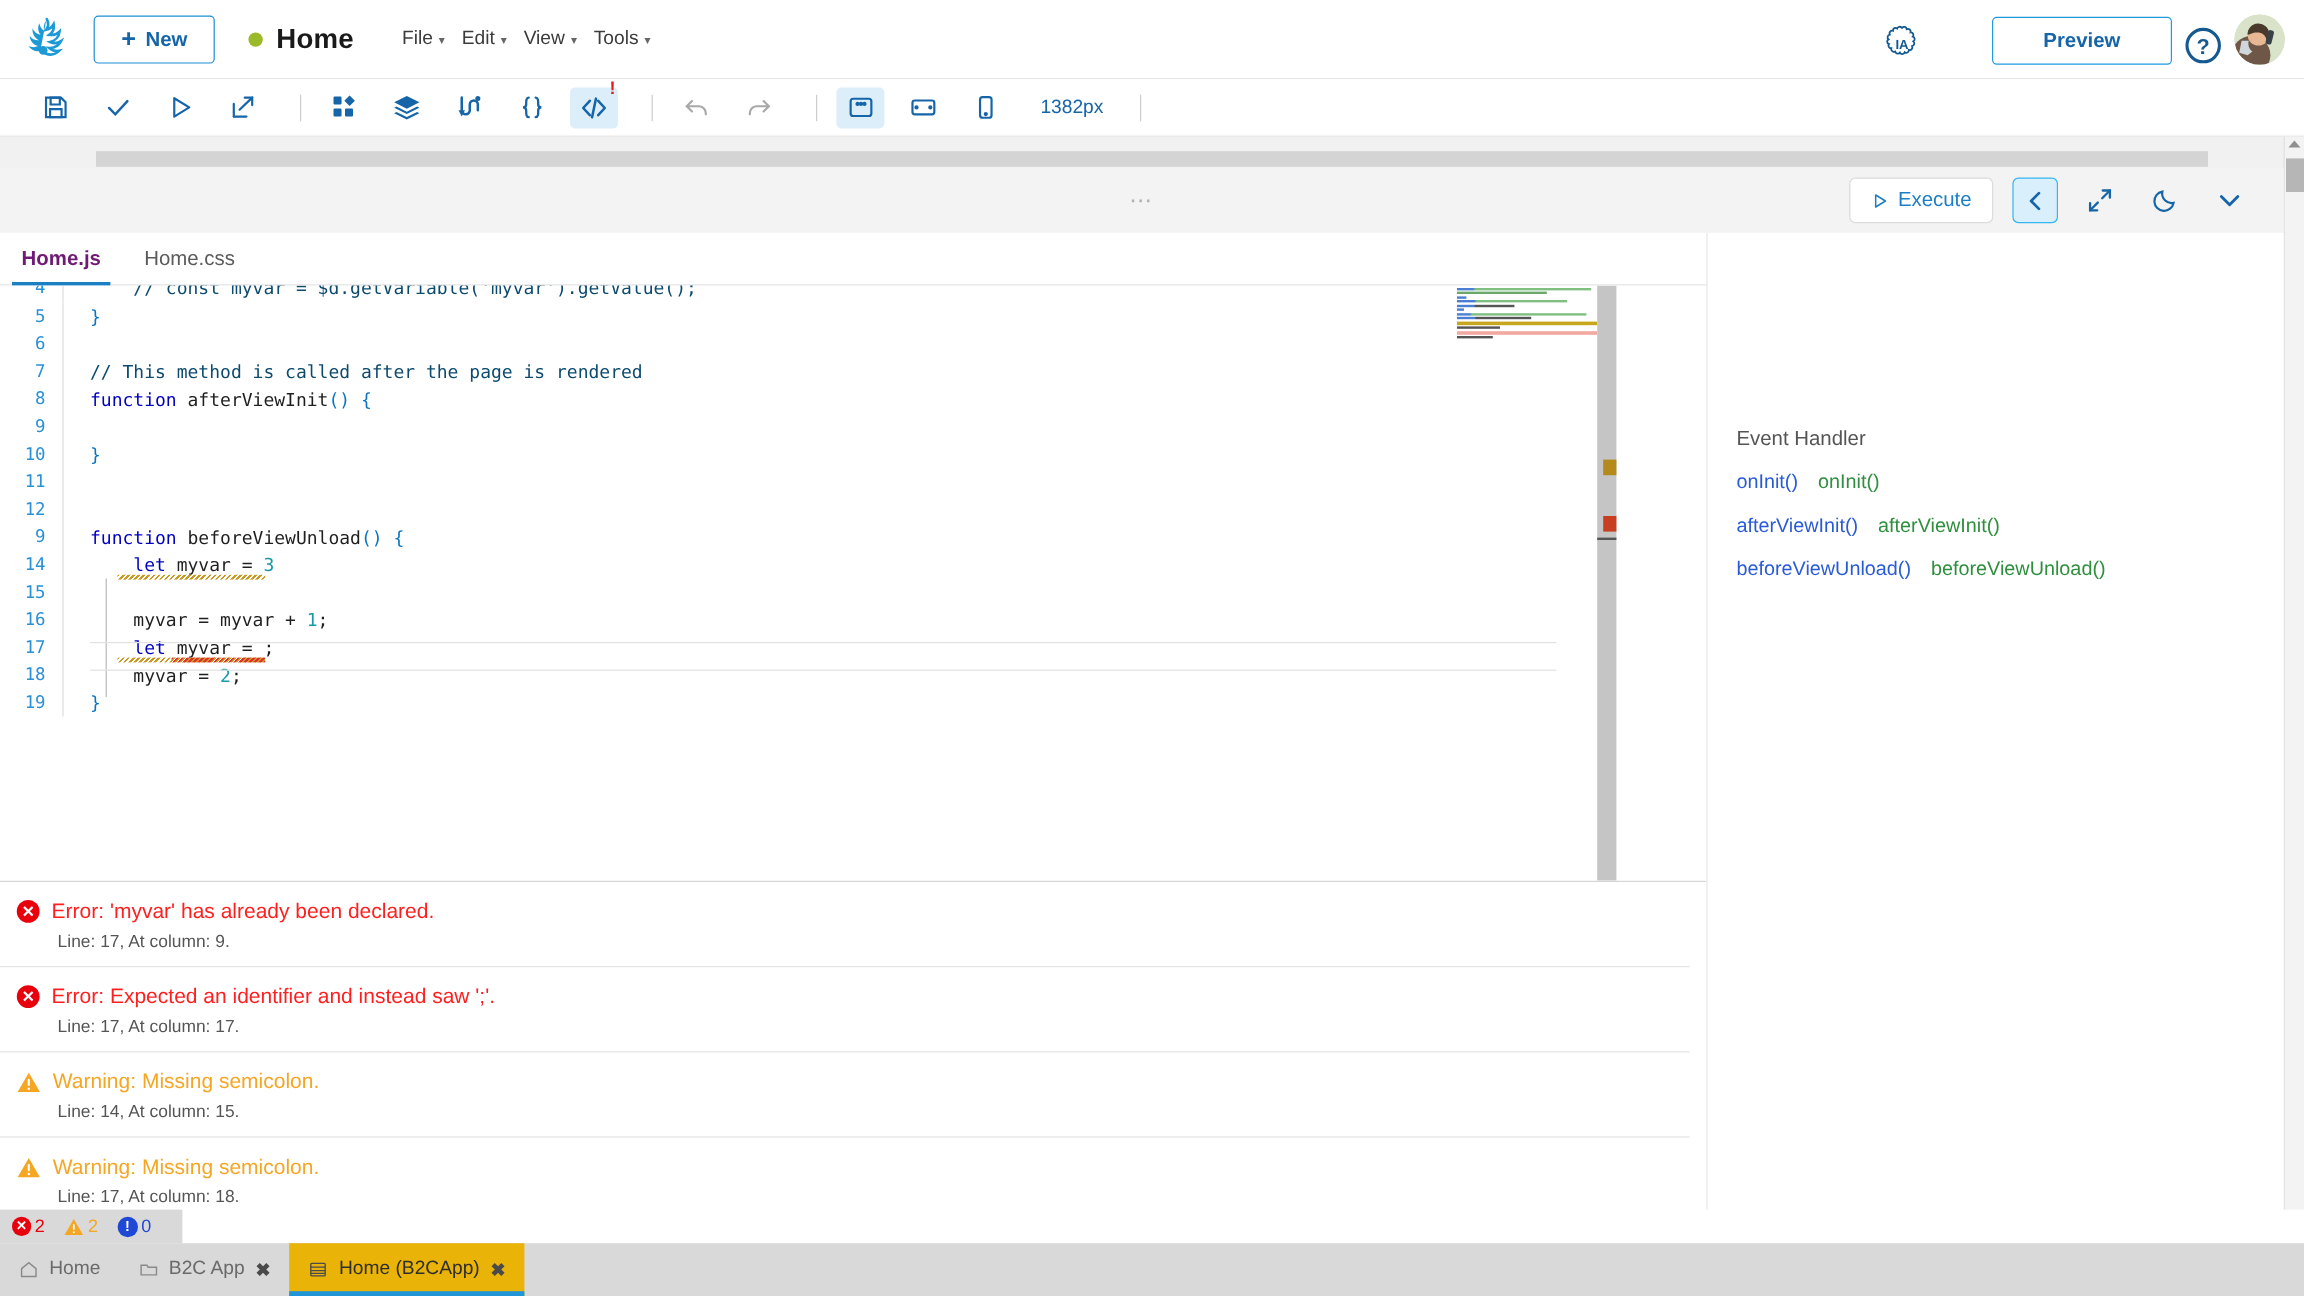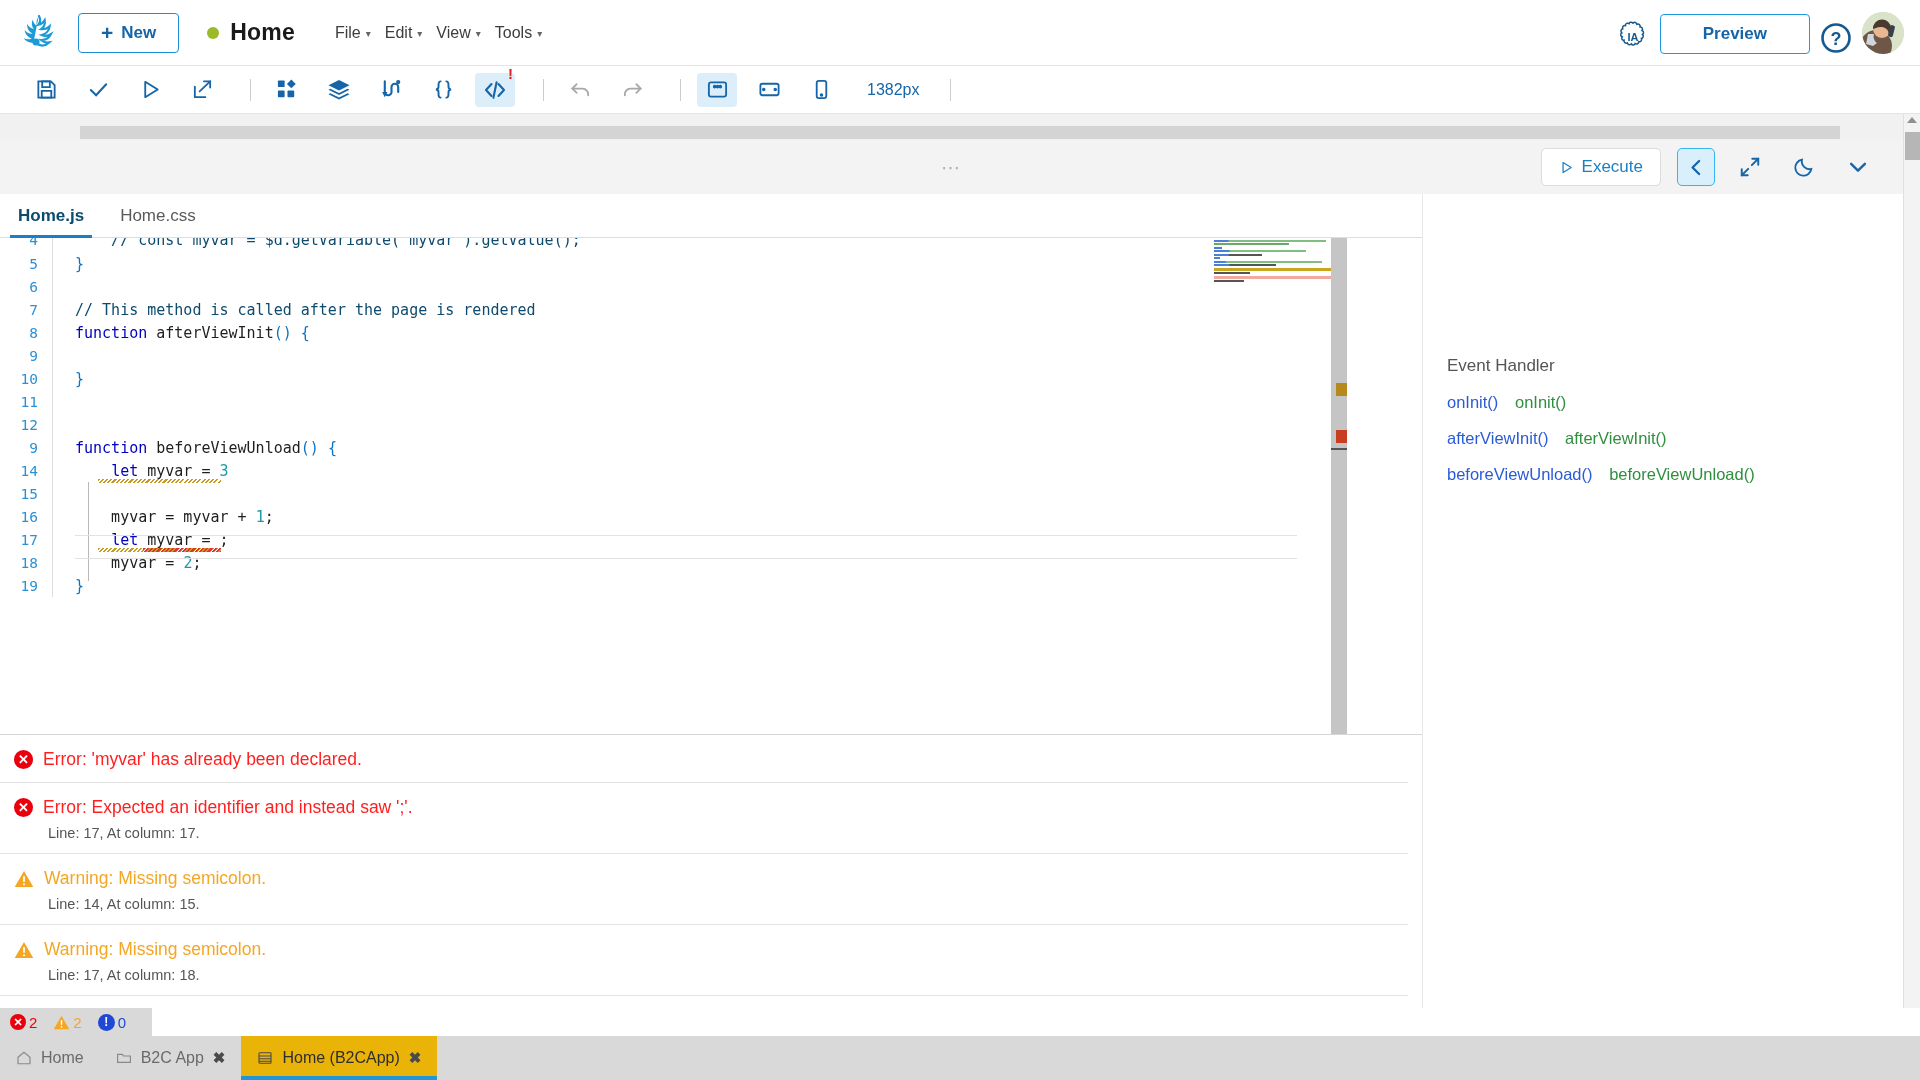--- a/index.html
+++ b/index.html
@@ -31,21 +31,21 @@
   .page-title { font-size: 23px; font-weight: bold; color: #1a1a1a; letter-spacing: .2px; }
   .menus { display: flex; align-items: center; margin-left: 40px; gap: 14px; }
   .menu-item {
     font-size: 16px; color: #3c3c3c; display: flex; align-items: center; gap: 5px; cursor: pointer;
   }
   .caret { font-size: 10px; color: #666; transform: translateY(1px); }
   .hdr-right { margin-left: auto; display: flex; align-items: flex-end; gap: 10px; padding-right: 16px; }
   .ia-badge { width: 34px; height: 34px; cursor: pointer; }
   .preview-btn {
     height: 40px; padding: 0 42px; border: 1px solid #1e9ae0; border-radius: 4px;
-    background: #fff; color: #1565a8; font-size: 17px; font-weight: bold; cursor: pointer;
+    background: #fff; color: #1565a8; font-size: 17px; font-weight: bold; cursor: pointer; margin-left: 48px;
   }
   .help-icon { width: 32px; height: 32px; cursor: pointer; }
   .avatar {
     width: 42px; height: 42px; border-radius: 50%; overflow: hidden; cursor: pointer;
     background: #cfd9c0; position: relative;
   }
 
   
   .toolbar {
     position: absolute; top: 66px; left: 0; width: 1920px; height: 48px;
@@ -99,21 +99,21 @@
   .pb-icon.active { background: #d9effc; border: 1px solid #35b5ef; }
 
   
   .file-tabs {
     position: absolute; top: 80px; left: 0; width: 1422px; height: 44px;
     background: #fff; display: flex; align-items: flex-end; border-bottom: 1px solid #dedede;
   }
   .file-tab {
     padding: 0 18px 11px 18px; font-size: 17px; color: #5a5a5a; cursor: pointer; position: relative;
   }
-  .file-tab.active { color: #0c4a6e; font-weight: bold; }
+  .file-tab.active { color: #701a75; font-weight: bold; }
   .file-tab.active::after {
     content: ""; position: absolute; left: 10px; right: 10px; bottom: -1px; height: 3px; background: #1b7fc4;
   }
 
   
   .editor {
     position: absolute; top: 124px; left: 0; width: 1422px; height: 496px;
     background: #fff; overflow: hidden;
   }
   .code-wrap { position: relative; font-family: "DejaVu Sans Mono", monospace; font-size: 15px; }
@@ -556,20 +556,21 @@
       <div style="position:absolute;right:75px;top:210px;width:16px;height:2px;background:#555;"></div>
     </div>
 
     <div class="problems">
 
       <div class="prob-row">
         <div class="prob-head">
           <div class="ico-err">✕</div>
           <div class="prob-msg error">Error: 'myvar' has already been declared.</div>
         </div>
+        <div class="prob-sub">Line: 17, At column: 9.</div>
       </div>
 
       <div class="prob-row">
         <div class="prob-head">
           <div class="ico-err">✕</div>
           <div class="prob-msg error">Error: Expected an identifier and instead saw ';'.</div>
         </div>
         <div class="prob-sub">Line: 17, At column: 17.</div>
       </div>
 

